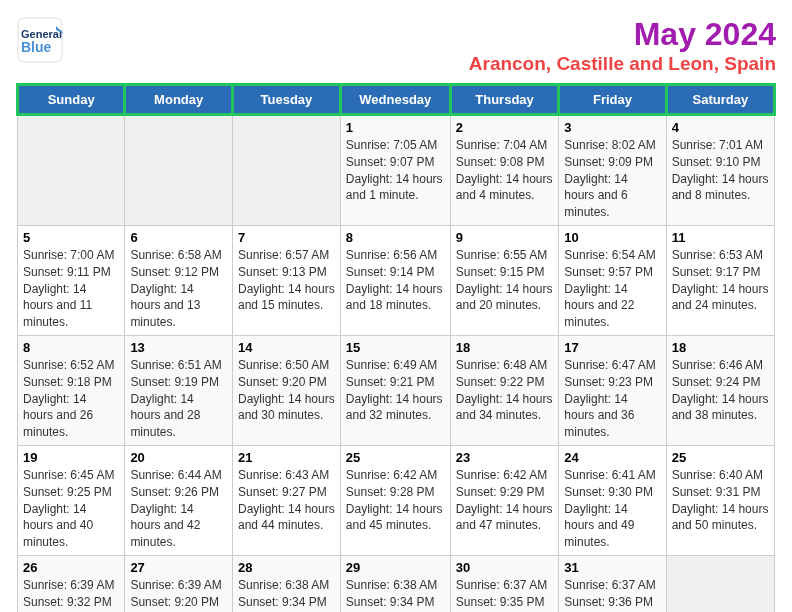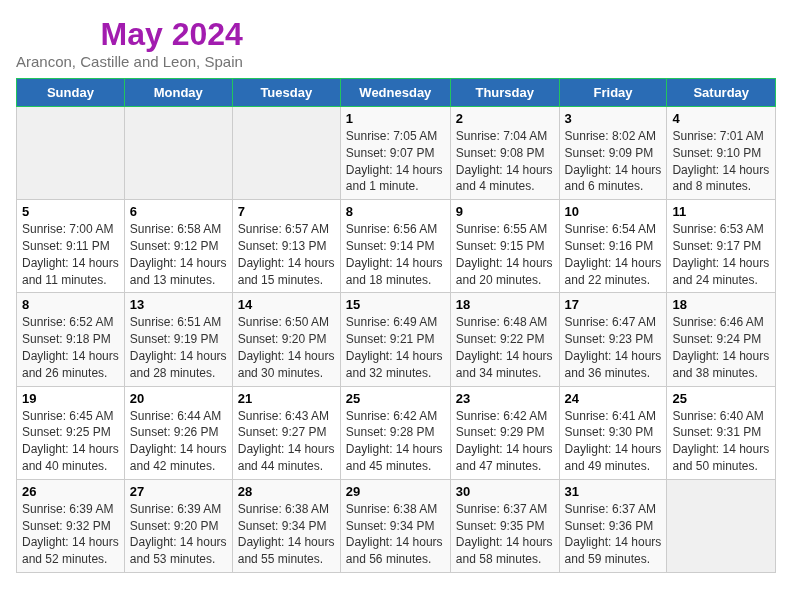--- a/index.html
+++ b/index.html
@@ -23,35 +23,36 @@
     }
     .title-area {
       text-align: right;
     }
     .month-title {
       font-size: 32px;
       font-weight: bold;
       color: #a21caf;
     }
     .location-title {
-      font-size: 15px;
-      color: #737373;
+      font-size: 19px;
+      color: #ef4444;
+      font-weight: bold;
     }
     table {
       width: 100%;
       border-collapse: collapse;
       font-size: 11px;
     }
     thead th {
       background: #2a6cb5;
       color: #fff;
       text-align: center;
       padding: 6px 4px;
       font-size: 13px;
-      border: 1px solid #22c55e;
+      border: 3px solid #22c55e;
     }
     tbody td {
       border: 1px solid #ccc;
       vertical-align: top;
       padding: 4px 5px;
       width: 113px;
       min-height: 80px;
       height: 80px;
       background: #fff;
     }
@@ -70,20 +71,28 @@
       line-height: 1.4;
     }
     .empty-cell {
       background: #f0f0f0 !important;
     }
   </style>
 </head>
 <body>
 
 <div class="header-area">
+  <div class="logo">
+  <svg width="48" height="48" viewBox="0 0 48 48">
+    <rect x="2" y="2" width="44" height="44" rx="6" fill="white" stroke="#ddd" stroke-width="1"></rect>
+    <text x="5" y="22" font-size="11" font-weight="bold" fill="#1a3a6b" font-family="Arial">General</text>
+    <text x="5" y="36" font-size="14" font-weight="bold" fill="#4a90d9" font-family="Arial">Blue</text>
+    <polygon points="40,10 48,18 40,14" fill="#4a90d9"></polygon>
+  </svg>
+</div>
   <div class="title-area">
     <div class="month-title">May 2024</div>
     <div class="location-title">Arancon, Castille and Leon, Spain</div>
   </div>
 </div>
 
 <table>
   <thead>
     <tr>
     <th>Sunday</th>
@@ -161,21 +170,21 @@
         <td>
           <span class="day-number">9</span>
           <div class="cell-info">Sunrise: 6:55 AM
 Sunset: 9:15 PM
 Daylight: 14 hours
 and 20 minutes.</div>
         </td>
         <td>
           <span class="day-number">10</span>
           <div class="cell-info">Sunrise: 6:54 AM
-Sunset: 9:16 PM
+Sunset: 9:57 PM
 Daylight: 14 hours
 and 22 minutes.</div>
         </td>
         <td>
           <span class="day-number">11</span>
           <div class="cell-info">Sunrise: 6:53 AM
 Sunset: 9:17 PM
 Daylight: 14 hours
 and 24 minutes.</div>
         </td>

